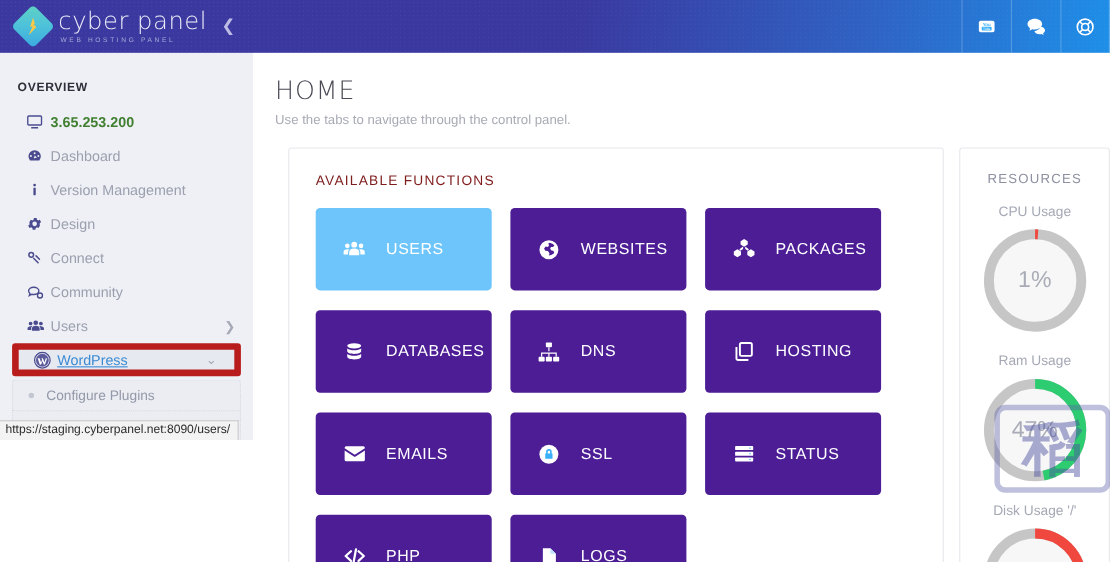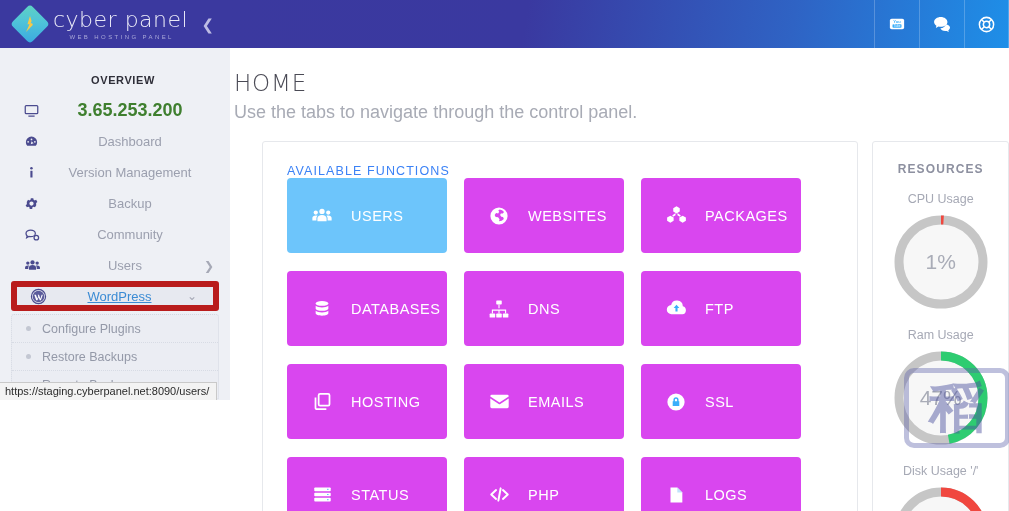--- a/index.html
+++ b/index.html
@@ -11,21 +11,20 @@
   }
   #app { position: relative; width: 1009px; height: 511px; display: flex; }
 
   
   #sidebar {
     width: 230px; height: 400px;
     background: #eef0f5;
     flex: 0 0 230px;
     position: relative;
     overflow: hidden;
-    text-align: center;
   }
   .brand {
     height: 48px;
     background: #3b399f;
     background-image: radial-gradient(rgba(255,255,255,.10) 0.5px, transparent 0.5px);
     background-size: 4px 4px;
     display: flex; align-items: center;
     padding-left: 16px;
     position: relative;
   }
@@ -77,21 +76,21 @@
     height: 31px; padding: 0 16px 0 24px;
     color: #9b9fae; font-size: 13px;
     cursor: pointer; position: relative;
   }
   .nav-item .ico {
     width: 22px; flex: 0 0 22px;
     display: flex; align-items: center; justify-content: flex-start;
     color: #4b4b8f;
   }
   .nav-item .lbl { flex: 1; }
-  .nav-item.ip .lbl { color: #3f7f2f; font-weight: bold; font-size: 18px; }
+  .nav-item.ip .lbl { color: #3f7f2f; font-weight: bold; font-size: 13px; }
   .nav-item .chev { color: #a6a9b6; font-size: 12px; }
 
   .nav-item.active {
     background: #e7e9f0;
     border: 6px solid #b91c1c;
     border-radius: 3px;
     margin: 0 11px;
     padding-left: 13px;
     height: 30px;
     width: 208px;
@@ -143,57 +142,57 @@
   }
   .top-icons { display: flex; height: 48px; position: relative; z-index: 2; }
   .top-ico {
     width: 45px; height: 48px;
     display: flex; align-items: center; justify-content: center;
     border-left: 1px solid rgba(255,255,255,.22);
     color: #fff; cursor: pointer;
   }
   .top-ico:last-child { border-right: 1px solid rgba(255,255,255,.22); }
 
-  .page-head { padding: 22px 0 0 4px; }
+  .page-head { padding: 22px 0 0 20px; }
   .page-title {
     font-size: 23px; color: #4a4a55; font-weight: 300;
     letter-spacing: .8px;
     font-family: "DejaVu Sans", sans-serif;
   }
-  .page-sub { font-size: 18px; color: #a8abb5; margin-top: 6px; }
+  .page-sub { font-size: 12px; color: #a8abb5; margin-top: 6px; }
 
   .content {
     display: flex; gap: 14px;
     padding: 18px 0 0 32px;
     align-items: flex-start;
   }
   .card {
     background: #fff;
     border: 1px solid #e6e8ec;
     border-radius: 3px;
   }
   #functions-card { width: 598px; padding: 22px 24px 24px 24px; }
   .card-heading {
-    font-size: 12.5px; color: #3b82f6;
-    letter-spacing: 1.1px; 
+    font-size: 12.5px; color: #7f1d1d;
+    letter-spacing: 1.1px; margin-bottom: 18px;
   }
   .tiles { display: grid; grid-template-columns: repeat(3, 160px); gap: 18px 17px; }
   .tile {
     height: 75px; border-radius: 4px;
-    background: #d946ef;
+    background: #4c1d95;
     display: flex; align-items: center;
     padding-left: 22px; gap: 16px;
     color: #fff; cursor: pointer;
   }
   .tile.hover { background: #6dc5fb; }
   .tile .t-ico { width: 26px; display: flex; align-items: center; justify-content: center; }
   .tile .t-lbl { font-size: 14.5px; letter-spacing: .5px; font-weight: 400; }
 
   #resources-card { width: 137px; padding: 20px 0 0 0; text-align: center; height: 560px;}
-  .res-heading { font-size: 12px; color: #8d90a0; letter-spacing: 1.1px; font-weight: bold; }
+  .res-heading { font-size: 12px; color: #8d90a0; letter-spacing: 1.1px; }
   .gauge-label { font-size: 12.5px; color: #a6a9b5; margin: 16px 0 6px; }
   .gauge { position: relative; width: 100px; height: 100px; margin: 0 auto; }
   .gauge svg { display:block; transform: rotate(-90deg); }
   .gauge .pct {
     position: absolute; inset: 0;
     display: flex; align-items: center; justify-content: center;
     font-size: 21px; color: #a9acb7; font-weight: 300;
   }
 
   
@@ -267,23 +266,33 @@
         </span>
         <span class="lbl">Version Management</span>
       </div>
 
       <div class="nav-item">
         <span class="ico">
           <svg width="15" height="15" viewBox="0 0 24 24" fill="#4b4b8f">
             <path d="M19.4 13a7.8 7.8 0 000-2l2-1.6-2-3.4-2.4 1a7.7 7.7 0 00-1.7-1l-.4-2.6h-4l-.4 2.6a7.7 7.7 0 00-1.7 1l-2.4-1-2 3.4L4.6 11a7.8 7.8 0 000 2l-2 1.6 2 3.4 2.4-1a7.7 7.7 0 001.7 1l.4 2.6h4l.4-2.6a7.7 7.7 0 001.7-1l2.4 1 2-3.4zM12 15.4A3.4 3.4 0 1115.4 12 3.4 3.4 0 0112 15.4z"></path>
           </svg>
         </span>
-        <span class="lbl">Backup</span>
-      </div>
-
+        <span class="lbl">Design</span>
+      </div>
+
+      <div class="nav-item">
+        <span class="ico">
+          <svg width="15" height="15" viewBox="0 0 24 24" fill="none" stroke="#4b4b8f" stroke-width="2.2" stroke-linecap="round">
+            <circle cx="7" cy="7.5" r="3.4"></circle>
+              <path d="M10.5 12.5l6.5 6.5"></path>
+              <path d="M14 9l5 5"></path>
+          </svg>
+        </span>
+        <span class="lbl">Connect</span>
+      </div>
 
       <div class="nav-item">
         <span class="ico">
           <svg width="16" height="16" viewBox="0 0 24 24" fill="none" stroke="#4b4b8f" stroke-width="1.9">
             <path d="M3 9.6c0-2.7 3.1-4.9 7-4.9s7 2.2 7 4.9-3.1 4.9-7 4.9a10 10 0 01-2.6-.3L4 16l.8-2.6A5.4 5.4 0 013 9.6z"></path>
             <circle cx="18.5" cy="16" r="3.4"></circle>
           </svg>
         </span>
         <span class="lbl">Community</span>
       </div>
@@ -430,29 +439,20 @@
                 <rect x="9" y="2.6" width="6" height="4.6" rx="0.8"></rect>
                 <rect x="1.8" y="16.8" width="6" height="4.6" rx="0.8"></rect>
                 <rect x="9" y="16.8" width="6" height="4.6" rx="0.8"></rect>
                 <rect x="16.2" y="16.8" width="6" height="4.6" rx="0.8"></rect>
                 <path d="M11.4 7.2h1.2v4h-1.2zM4.2 12.6h15.6v1.2H4.2zM4.2 12.6h1.2v4.2H4.2zM11.4 12.6h1.2v4.2h-1.2zM18.6 12.6h1.2v4.2h-1.2z"></path>
               </svg>
             </span>
             <span class="t-lbl">DNS</span>
           </div>
 
-          <div class="tile">
-            <span class="t-ico">
-              <svg width="23" height="23" viewBox="0 0 24 24" fill="#fff">
-                <path d="M18.6 9.6A6.2 6.2 0 006.4 8.4 4.8 4.8 0 007 18h11.2a4.3 4.3 0 00.4-8.4z"></path>
-                <path d="M12 8.2l3 3.4h-1.9v3.6h-2.2v-3.6H9z" fill="#3aaffa"></path>
-              </svg>
-            </span>
-            <span class="t-lbl">FTP</span>
-          </div>
 
           <div class="tile">
             <span class="t-ico">
               <svg width="21" height="21" viewBox="0 0 24 24" fill="none" stroke="#fff" stroke-width="2">
                 <rect x="7.6" y="3.2" width="12.4" height="13.4" rx="1.6"></rect>
                 <path d="M16.4 20.8H5.6a1.6 1.6 0 01-1.6-1.6V7.4"></path>
               </svg>
             </span>
             <span class="t-lbl">HOSTING</span>
           </div>

